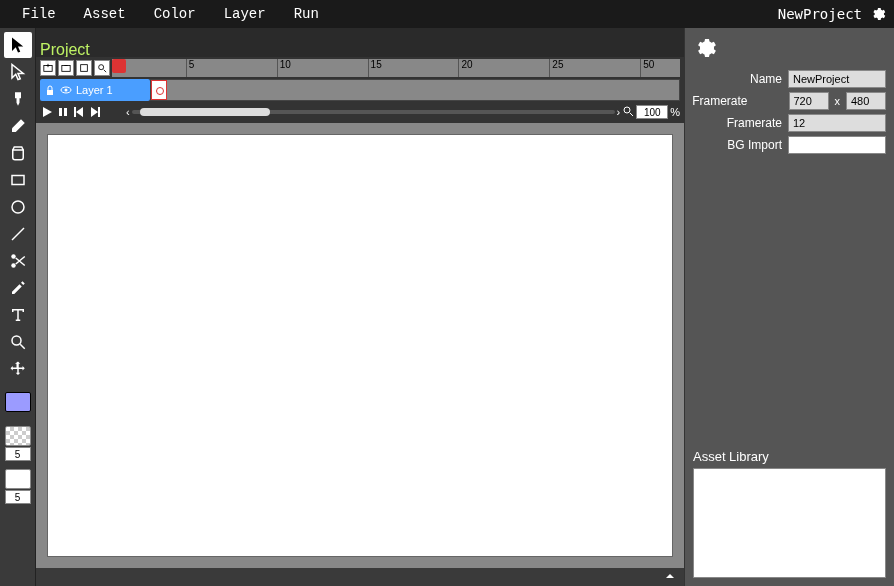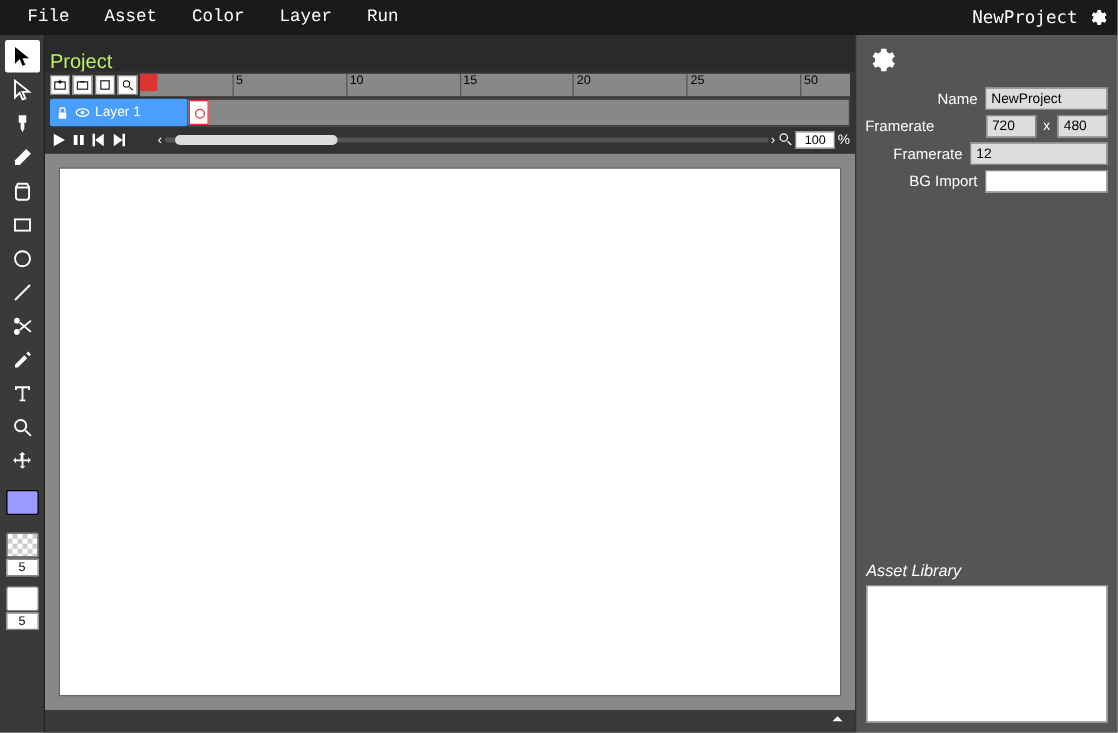--- a/index.html
+++ b/index.html
@@ -64,21 +64,21 @@
 .inspector { width:210px; background:#555; display:flex; flex-direction:column; color:#fff; font-size:13px; border-left:1px solid #333; }
 .insp-header { background:#6a6a6a; text-align:center; padding:4px; font-size:14px; }
 .insp-title { display:flex; align-items:center; gap:8px; padding:8px; font-size:18px; }
 .insp-title svg { width:24px; height:24px; }
 .insp-field { display:flex; align-items:center; justify-content:flex-end; padding:2px 8px; gap:6px; font-size:12px; }
 .insp-field label { text-align:left; }
 .insp-field input { height:18px; background:#ddd; border:1px solid #888; padding:0 4px; font-size:11px; }
 .insp-field .dim-x { font-size:11px; }
 .insp-field .color-box { width:98px; height:18px; background:#fff; border:1px solid #888; }
 .asset-lib { margin-top:auto; padding:0 8px 8px; }
-.asset-lib .label { font-size:13px; padding:4px 0;font-style:italic; }
+.asset-lib .label { font-size:13px; padding:4px 0; }
 .asset-lib .box { background:#fff; height:110px; border:1px solid #888; }
 .footer-text { text-align:center; font-size:11px; padding:4px; font-family:monospace; }
 </style>
 </head>
 <body>
 
 <div class="menubar">
   <span class="menu-item">File</span>
   <span class="menu-item">Asset</span>
   <span class="menu-item">Color</span>
@@ -286,21 +286,21 @@
       <input style="width: 98px;" value="NewProject">
     </div>
     <div class="insp-field">
       <label>Framerate</label>
       <input style="width: 40px; margin-left: 35px;" value="720">
       <span class="dim-x">x</span>
       <input style="width: 40px;" value="480">
     </div>
     <div class="insp-field">
       <label>Framerate</label>
-      <input style="width: 110px;" value="12">
+      <input style="width: 98px;" value="12">
     </div>
     <div class="insp-field">
       <label>BG Import</label>
       <div class="color-box"></div>
     </div>
     <div class="asset-lib">
       <div class="label">Asset Library</div>
       <div class="box"></div>
     </div>
   </div>

